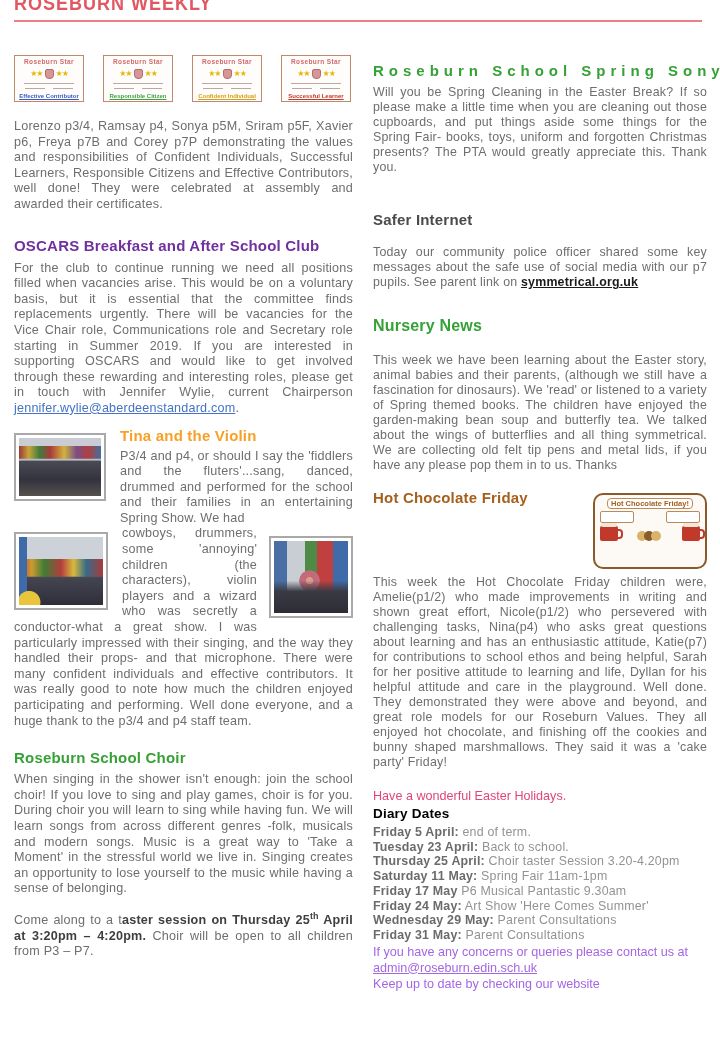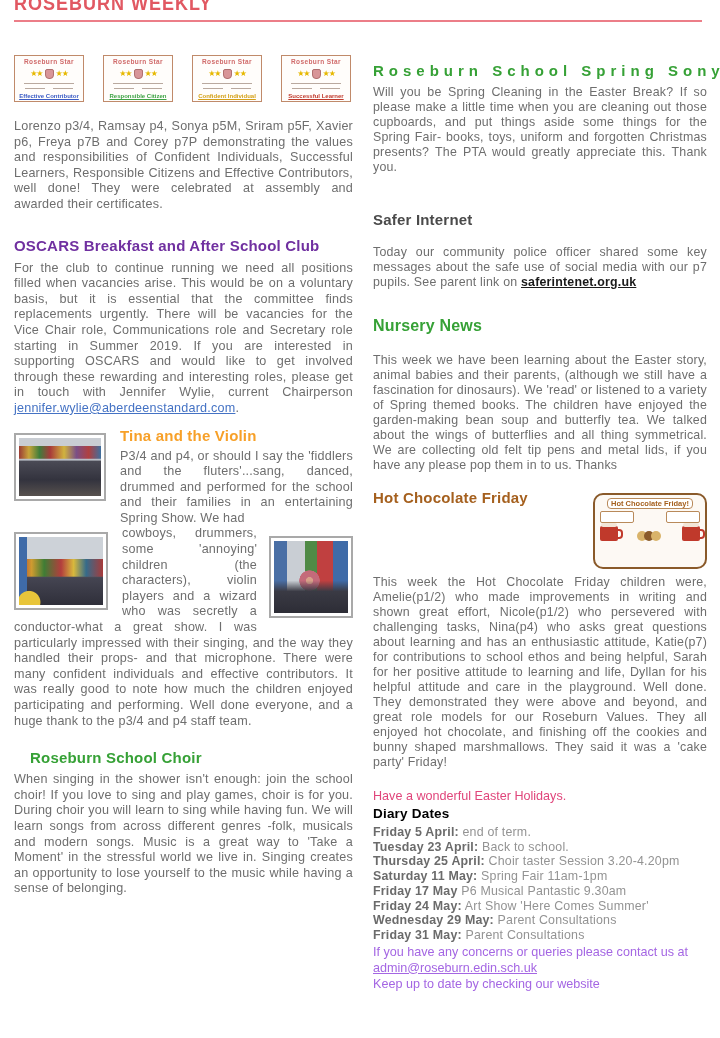--- a/index.html
+++ b/index.html
@@ -60,21 +60,21 @@
       linear-gradient(90deg,#A83A3A 0,#CF9B30 15%,#3F7D35 30%,#B33D3D 50%,#D8B93C 65%,#356B8A 80%,#A83A3A 100%) no-repeat 0 42%/100% 26%,
       linear-gradient(180deg,#CDD2D8 0 38%,#454552 60%,#2F2F3A 100%); }
   .ph3 { float:right; width:84px; height:82px; margin:10px 0 8px 12px; }
   .ph3 > div { background:
       linear-gradient(180deg, transparent 0 55%, #3A3A44 70%, #2D2D36 100%),
       radial-gradient(circle at 48% 55%, #D8A08A 0 6%, #C46A7A 7% 18%, transparent 19%),
       linear-gradient(90deg,#4A6FA5 0 18%, #C9CED4 18% 42%, #4F8A46 42% 58%, #C04040 58% 80%, #3F6BA8 80% 100%); }
 
   .tina-head { margin:2px 0 4px; }
   .choir-wrap { clear:both; }
-  .choir-head { margin:20px 16px 5px; }
+  .choir-head { margin:20px 0 5px; }
   .cta { margin-top:16px; }
   .cta b { color:#3F3F3F; }
   sup { font-size:9px; vertical-align:super; line-height:0; }
 
   
   .spring-head { margin:7px 0 5px; letter-spacing:5px; white-space:nowrap; }
   .safer-head { margin:36px 0 16px; }
   .nursery-head { margin:27px 0 18px; font-size:16px; }
 
   .hotchoc-badge { float:right; width:114px; height:76px; border:2px solid #8A5A2A;
@@ -189,31 +189,32 @@
         </div>
       <div class="photo ph3">
           <div></div>
         </div>
       <p class="body">cowboys, drummers, some 'annoying' children (the characters), violin players and a wizard who was secretly a conductor-what a great show. I was particularly impressed with their singing, and the way they handled their props- and that microphone. There were many confident individuals and effective contributors. It was really good to note how much the children enjoyed participating and performing. Well done everyone, and a huge thank to the p3/4 and p4 staff team.</p>
     </div>
 
     <div class="choir-wrap">
       <h2 class="h-green choir-head">Roseburn School Choir</h2>
       <p class="body">When singing in the shower isn't enough: join the school choir! If you love to sing and play games, choir is for you. During choir you will learn to sing while having fun. We will learn songs from across different genres -folk, musicals and modern songs. Music is a great way to 'Take a Moment' in the stressful world we live in. Singing creates an opportunity to lose yourself to the music while having a sense of belonging.</p>
+      <p class="body cta"><span>Come along to a t</span><b><span>aster session on Thursday 25</span><sup>th</sup><span> April at 3:20pm – 4:20pm.</span></b><span> Choir will be open to all children from P3 – P7.</span></p>
     </div>
 
   </div>
 
   <div class="col-right">
 
     <h2 class="h-green spring-head">Roseburn School Spring Sonya.</h2>
     <p class="body">Will you be Spring Cleaning in the Easter Break? If so please make a little time  when you are cleaning out those cupboards, and put things aside some things for the Spring Fair- books, toys, uniform and forgotten Christmas presents?  The PTA would greatly appreciate this. Thank you.</p>
 
     <h2 class="h-gray safer-head">Safer Internet</h2>
-    <p class="body"><span>Today our community police officer shared some key messages about the safe use of social media with our p7 pupils. See parent link on </span><a class="dark-link">saferintenet.org.uk</a></p>
+    <p class="body"><span>Today our community police officer shared some key messages about the safe use of social media with our p7 pupils. See parent link on </span><a class="dark-link">symmetrical.org.uk</a></p>
 
     <h2 class="h-green nursery-head">Nursery News</h2>
     <p class="body">This week we have been learning about the Easter story, animal babies and their parents, (although we still have a fascination for dinosaurs). We 'read' or listened to a variety of Spring themed books. The children have enjoyed the garden-making bean soup and butterfly tea. We talked about the wings of butterflies and all thing symmetrical. We are collecting old felt tip pens and metal lids, if you have any  please pop them in to us. Thanks</p>
 
     <div>
       <div class="hotchoc-badge">
         <div class="badge-title">Hot Chocolate Friday!</div>
         <div class="badge-mid">
             <div class="badge-note"></div>
             <div class="badge-note"></div>

